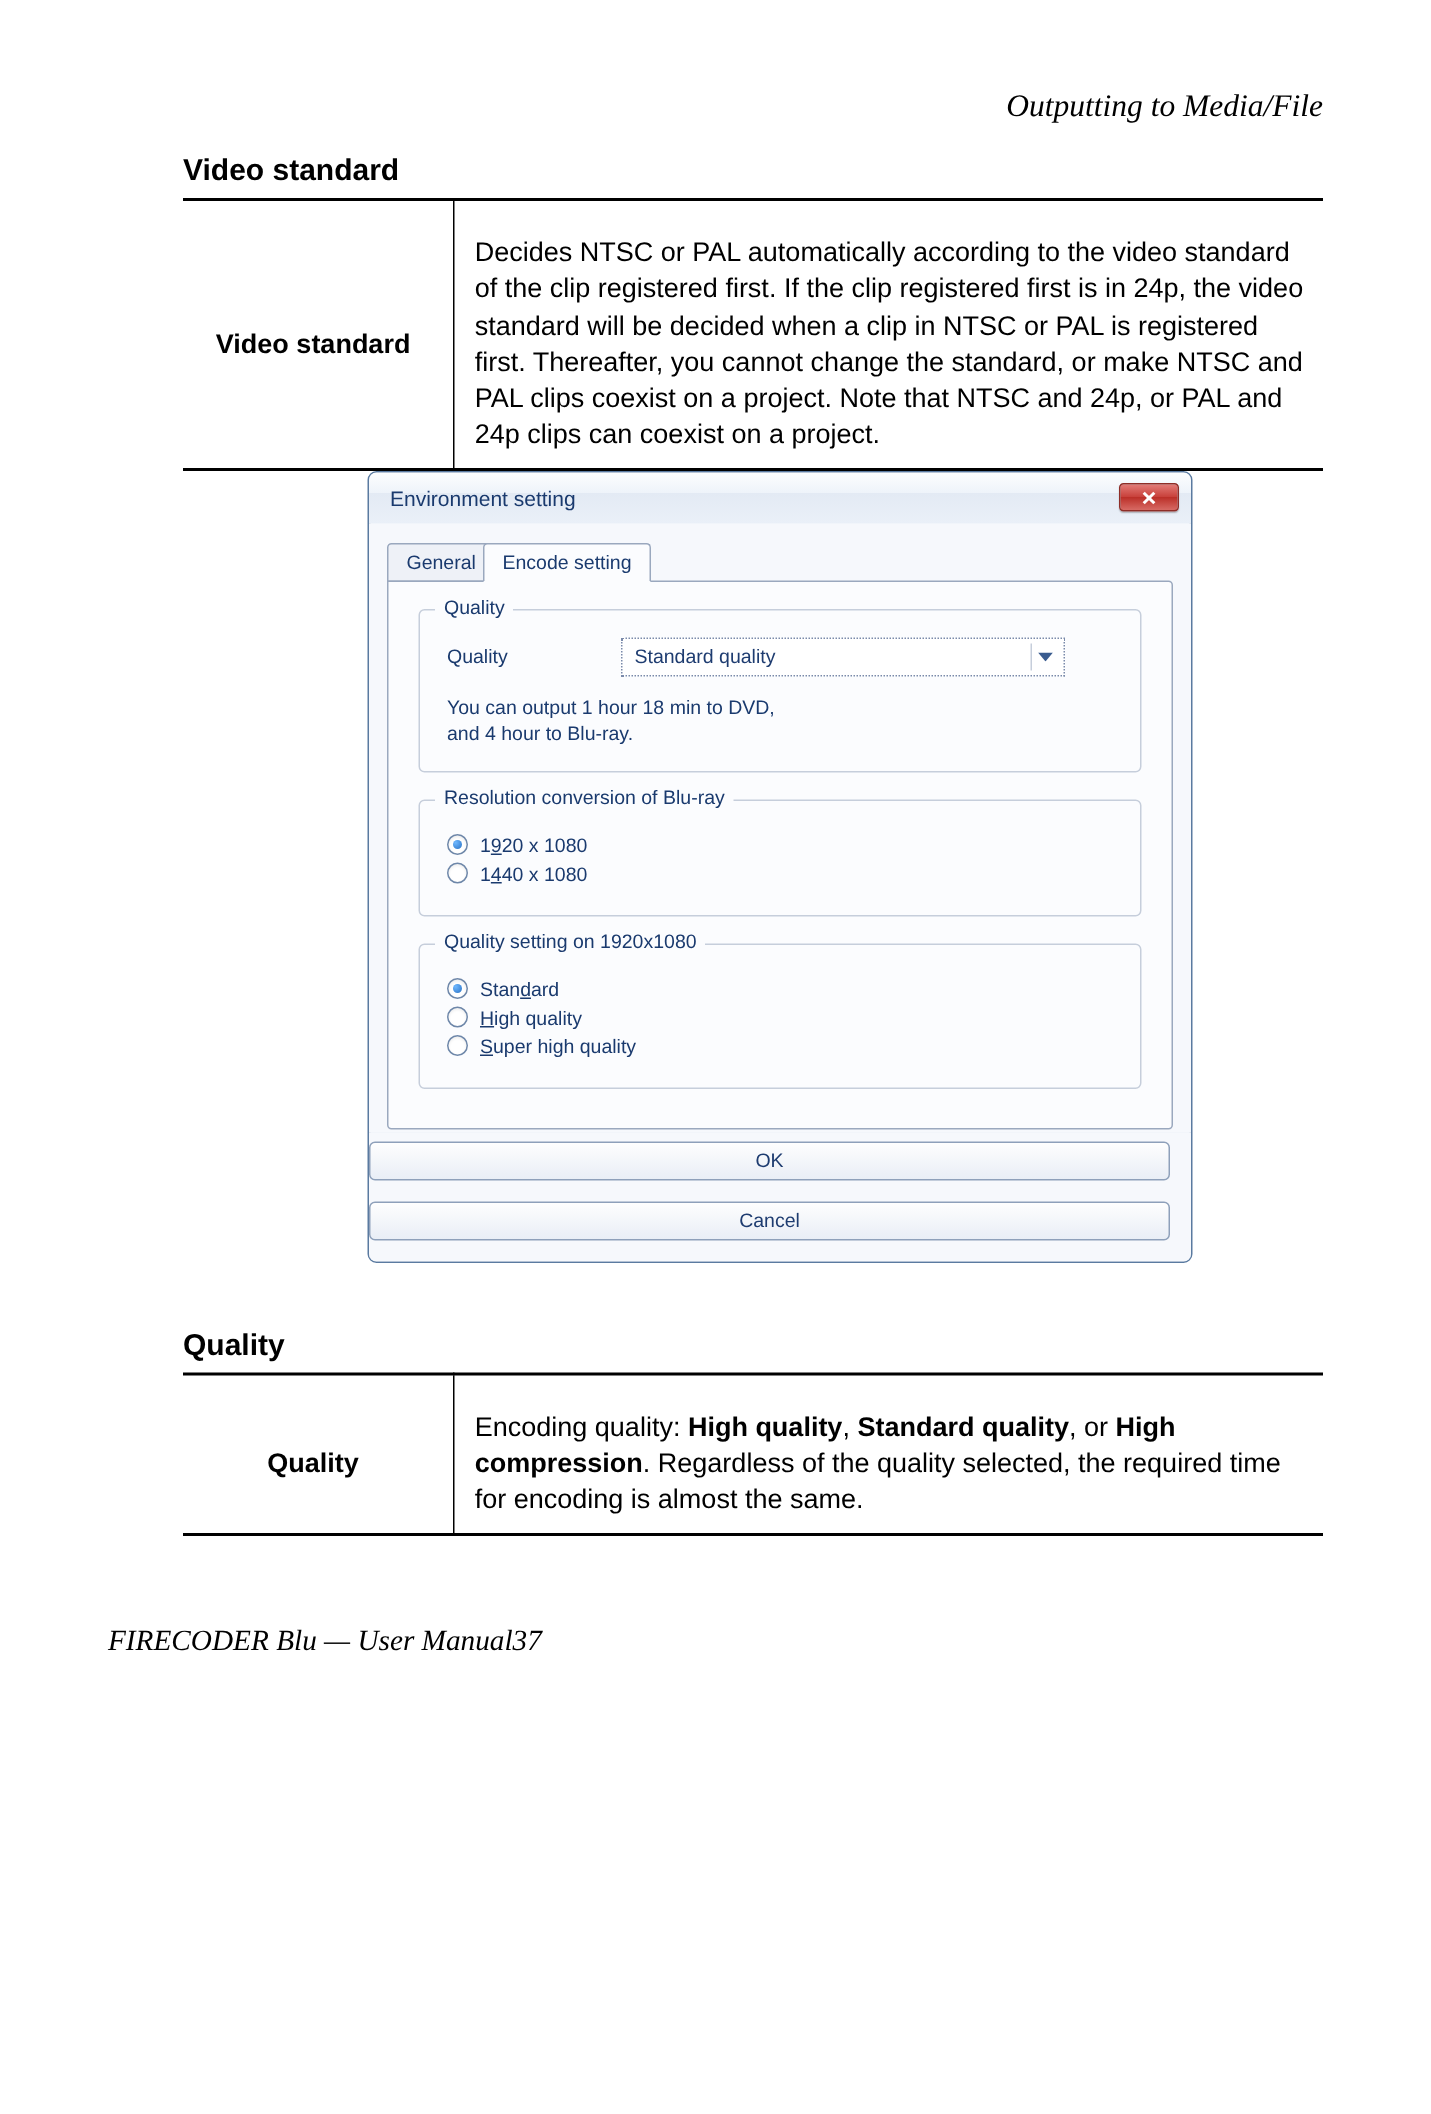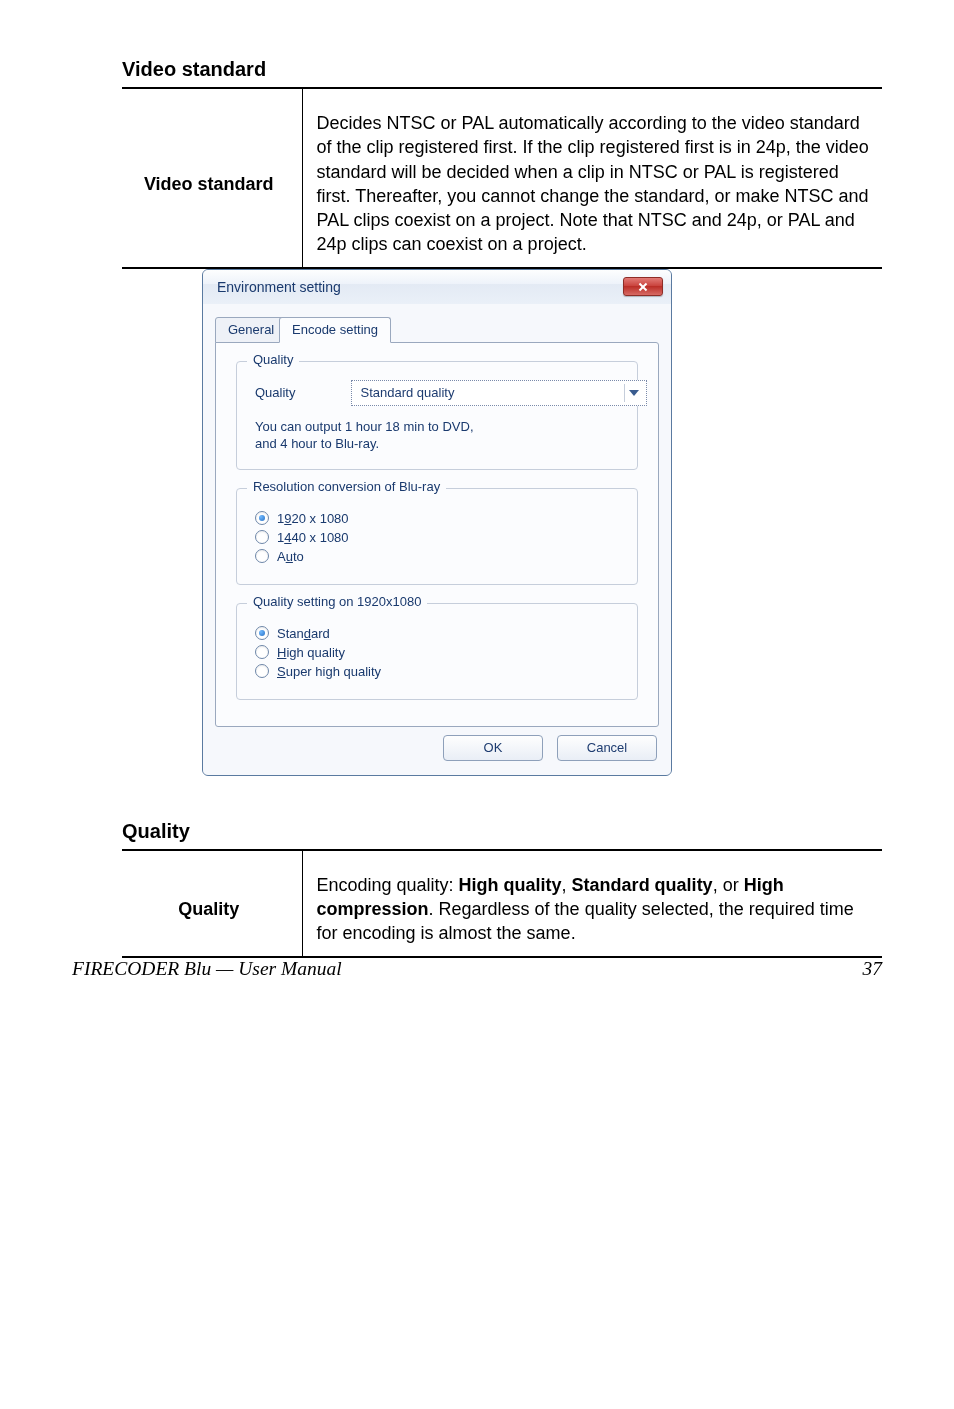--- a/index.html
+++ b/index.html
@@ -54,29 +54,30 @@
     font-family: Arial, Helvetica, sans-serif;
     font-weight: bold;
     font-size: 27px;
     margin: 54px 0 14px 0;
     padding-left: 50px;
   }
 
   
   .dialog-wrap { padding-left: 130px; }
   .dialog {
-    width: 470px;
+    width: 550px;
     border: 1px solid #5a7aa0;
     border-radius: 6px;
     background: linear-gradient(#f0f4fb, #e6ecf6);
     box-shadow: 0 0 0 1px #aeb9c9 inset;
     overflow: hidden;
     font-family: "Segoe UI", Tahoma, Arial, sans-serif;
     font-size: 14px;
     color: #1a3a6e;
+    margin-left: 43px;
   }
   .dlg-title {
     display: flex;
     align-items: center;
     justify-content: space-between;
     height: 34px;
     padding: 0 8px 0 14px;
     background: linear-gradient(#fdfefe, #eef3fa 40%, #e3eaf4 41%, #eaf0f8);
   }
   .dlg-title-text { font-size: 14px; }
@@ -163,41 +164,44 @@
     width:6px; height:6px; border-radius:50%;
     background: radial-gradient(circle at 30% 30%, #6fb8ff, #2a72c4);
   }
   .underline-first { }
   .underline-first .u { text-decoration: underline; }
 
   .dlg-footer {
     padding: 6px 14px 14px 0;
     display:flex; justify-content:flex-end; gap: 14px;
     background:#f6f8fc;
+    flex-direction:column;
   }
   .btn {
     min-width: 100px; height: 26px;
     border: 1px solid #8ea0ba;
     border-radius: 4px;
     background: linear-gradient(#fefefe, #e9eef6);
     font-size: 13px; color:#1e3c70;
     display:flex; align-items:center; justify-content:center;
   }
 
   .footer {
-    display:flex; justify-content:space-between;
+    display:flex; 
     font-family: "Times New Roman", Times, serif;
     font-style: italic;
     font-size: 19.5px;
+    margin-top: 60px;
   }
 </style>
 </head>
 <body>
 
 <div class="page">
+  <div class="header-right">Outputting to Media/File</div>
 
   <div class="section-title">Video standard</div>
   <div class="tab-section">
     <table class="def-table">
       <tbody>
           <tr>
         <td class="lbl">Video standard</td>
         <td class="desc">Decides NTSC or PAL automatically according to the video standard of the clip registered first. If the clip registered first is in 24p, the video standard will be decided when a clip in NTSC or PAL is registered first. Thereafter, you cannot change the standard, or make NTSC and PAL clips coexist on a project. Note that NTSC and 24p, or PAL and 24p clips can coexist on a project.</td>
       </tr>
     </tbody>
@@ -238,24 +242,20 @@
           <div class="groupbox">
             <span class="legend">Resolution conversion of Blu-ray</span>
             <div class="radio-line">
               <span class="radio sel"></span>
               <span class="underline-first">1<span class="u">9</span>20 x 1080</span>
             </div>
             <div class="radio-line">
               <span class="radio"></span>
               <span class="underline-first">1<span class="u">4</span>40 x 1080</span>
             </div>
-            <div class="radio-line">
-              <span class="radio"></span>
-              <span class="underline-first">A<span class="u">u</span>to</span>
-            </div>
           </div>
 
           <div class="groupbox" style="margin-bottom:4px">
             <span class="legend">Quality setting on 1920x1080</span>
             <div class="radio-line">
               <span class="radio sel"></span>
               <span class="underline-first">Stan<span class="u">d</span>ard</span>
             </div>
             <div class="radio-line">
               <span class="radio"></span>

